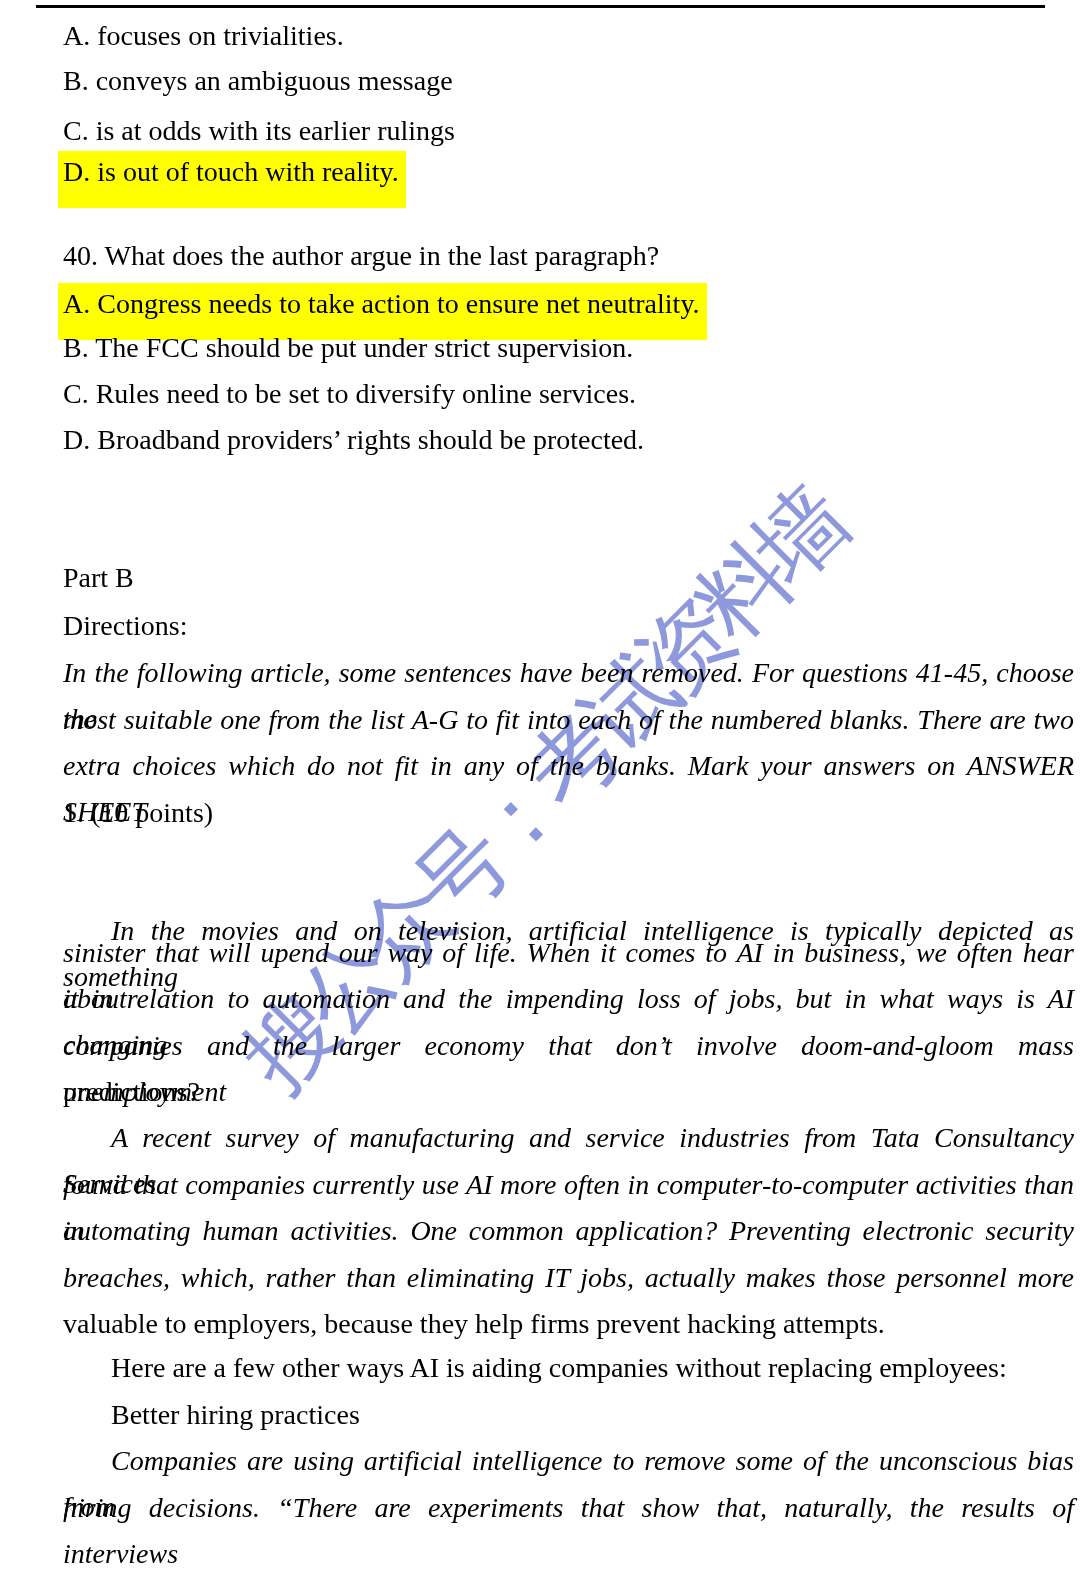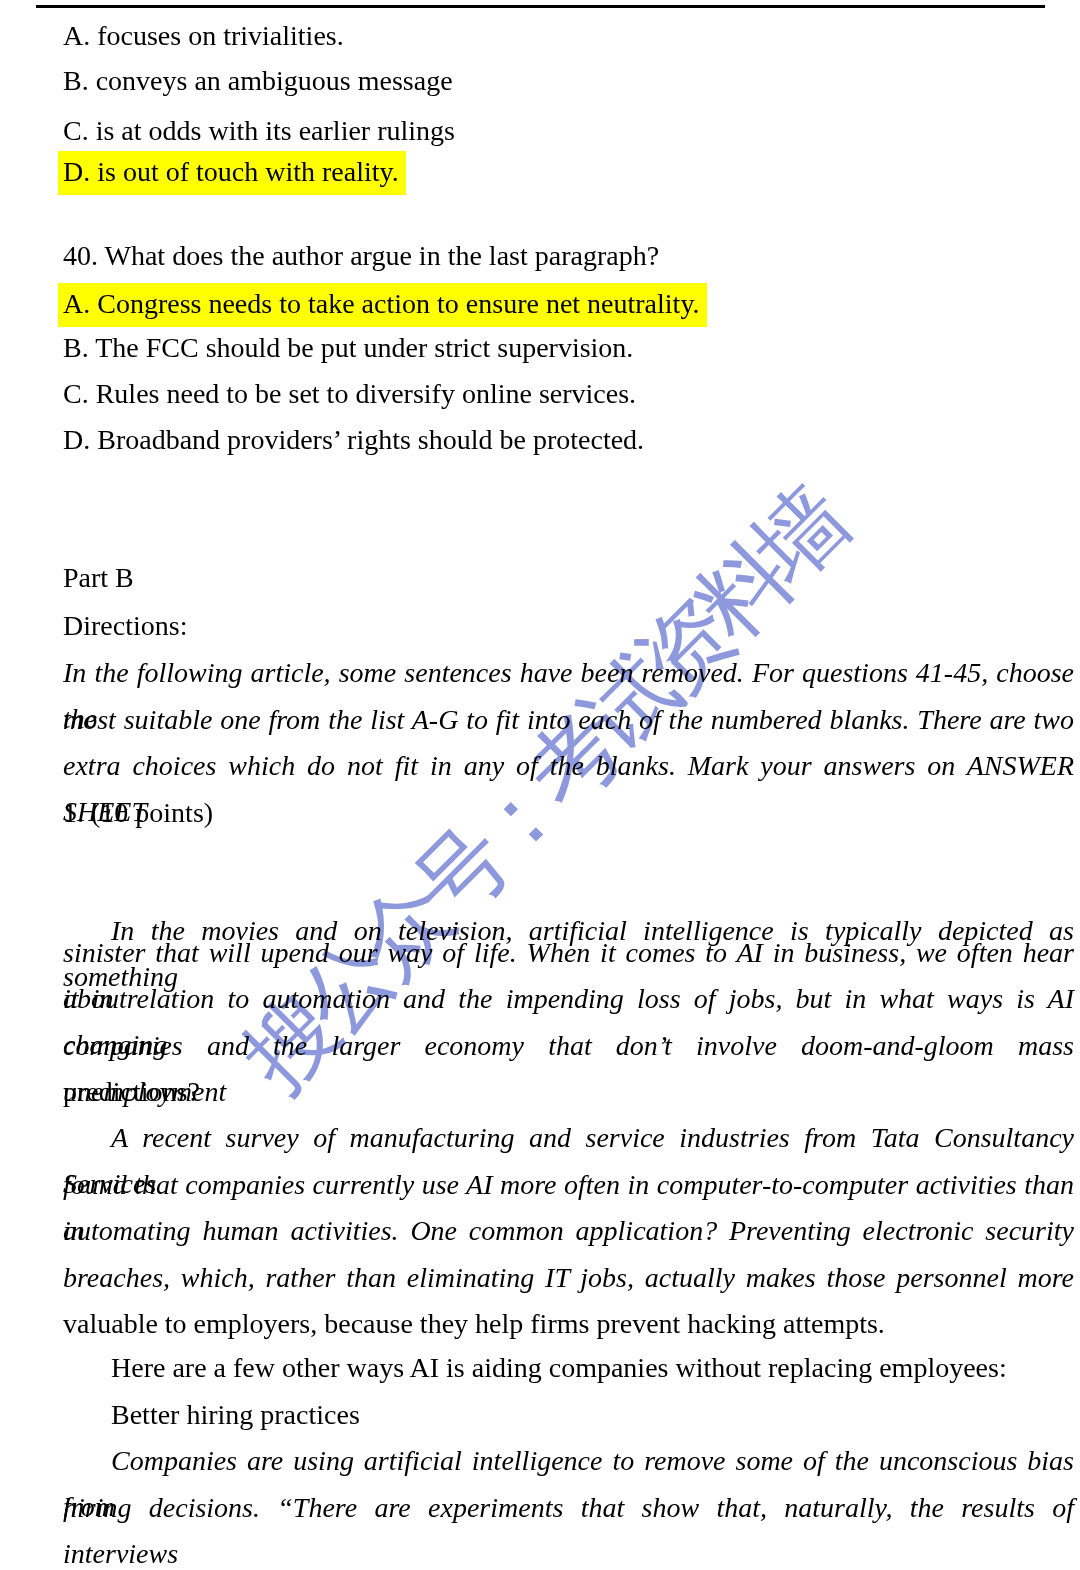--- a/index.html
+++ b/index.html
@@ -30,21 +30,21 @@
   .just {
     white-space:normal;
     text-align:justify;
     text-align-last:justify;
     font-style:italic;
   }
   .indent { text-indent:48px; }
   .bold { font-weight:normal; }
   .hl {
     background:var(--hl,#ffff00);
-    padding:5px 7px 8px 5px;
+    padding:5px 7px 21px 5px;
     margin-left:-5px;
   }
   .watermark {
     position:absolute; left:543px; top:792px;
     transform:translate(-50%,-50%) rotate(-45deg);
     font-size:90px; letter-spacing:-10px;
     color:var(--wm,#7e8cd8);
     opacity:0.88;
     white-space:nowrap;
     z-index:1;

